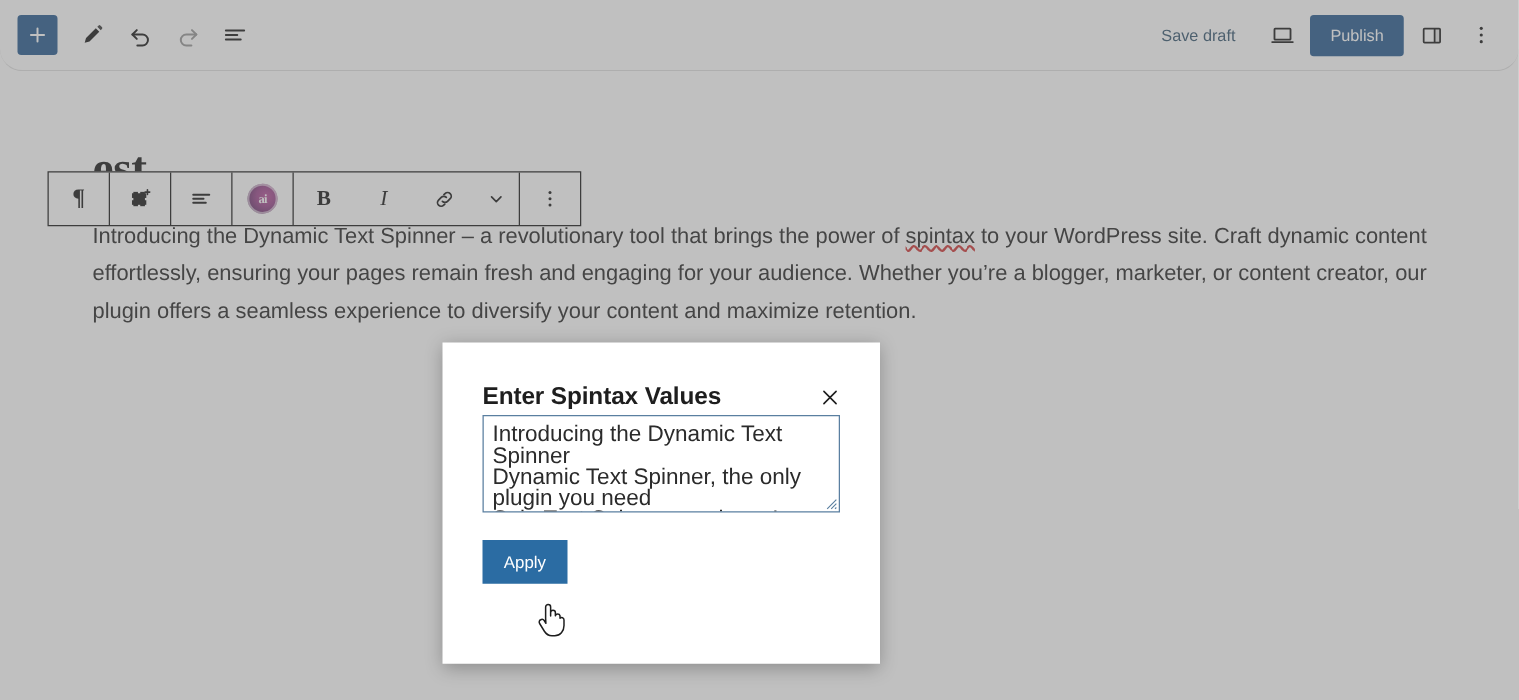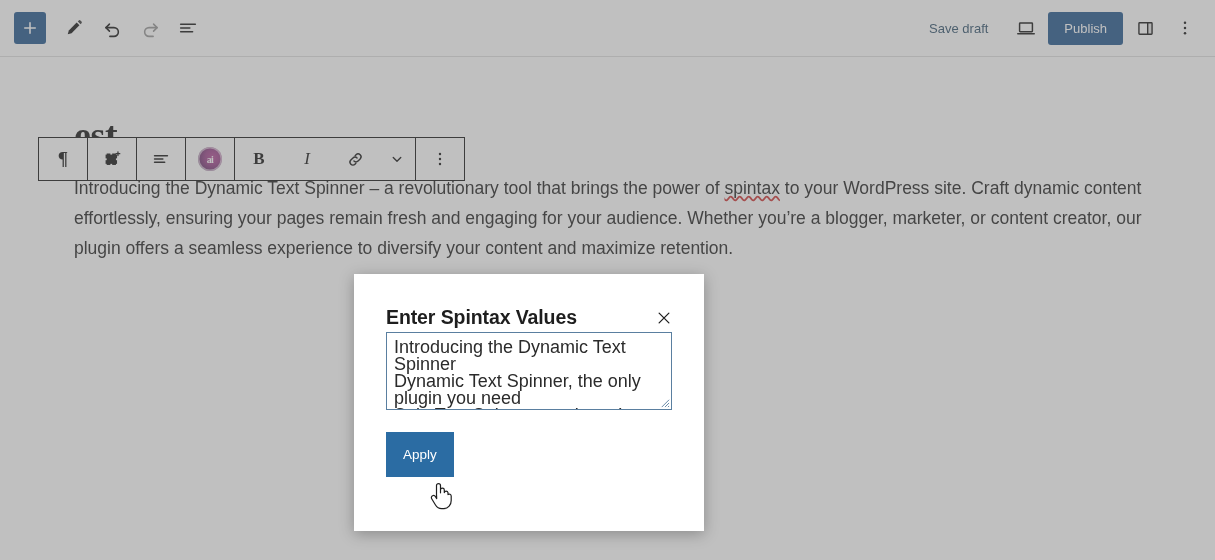--- a/index.html
+++ b/index.html
@@ -20,20 +20,21 @@
     background: #ffffff;
   }
 
   .topbar {
     height: 57px;
     background: #ffffff;
     border-bottom: 1px solid #e0e0e0;
     display: flex; align-items: center;
     padding: 0 12px 0 14px;
     position: relative;
+    border-radius: 18px;
   }
   .topbar-left { display: flex; align-items: center; gap: 2px; }
   .topbar-right { margin-left: auto; display: flex; align-items: center; gap: 4px; }
 
   .tb-btn {
     width: 36px; height: 36px;
     display: flex; align-items: center; justify-content: center;
     border: none; background: transparent;
     border-radius: 2px; cursor: pointer; padding: 0;
     color: #1e1e1e;
@@ -201,21 +202,21 @@
     right: 2px; bottom: 2px;
     width: 11px; height: 11px;
     pointer-events: none;
   }
   .apply-btn {
     margin-top: 22px;
     background: #2b6ca3;
     color: #ffffff;
     border: none;
     font-size: 13.5px;
-    padding: 15px 17px;
+    padding: 10px 17px;
     cursor: pointer;
     font-family: "Liberation Sans", sans-serif;
   }
 
   
   .cursor-pointer {
     position: absolute;
     left: 428px; top: 480px;
     width: 26px; height: 32px;
     z-index: 60;

